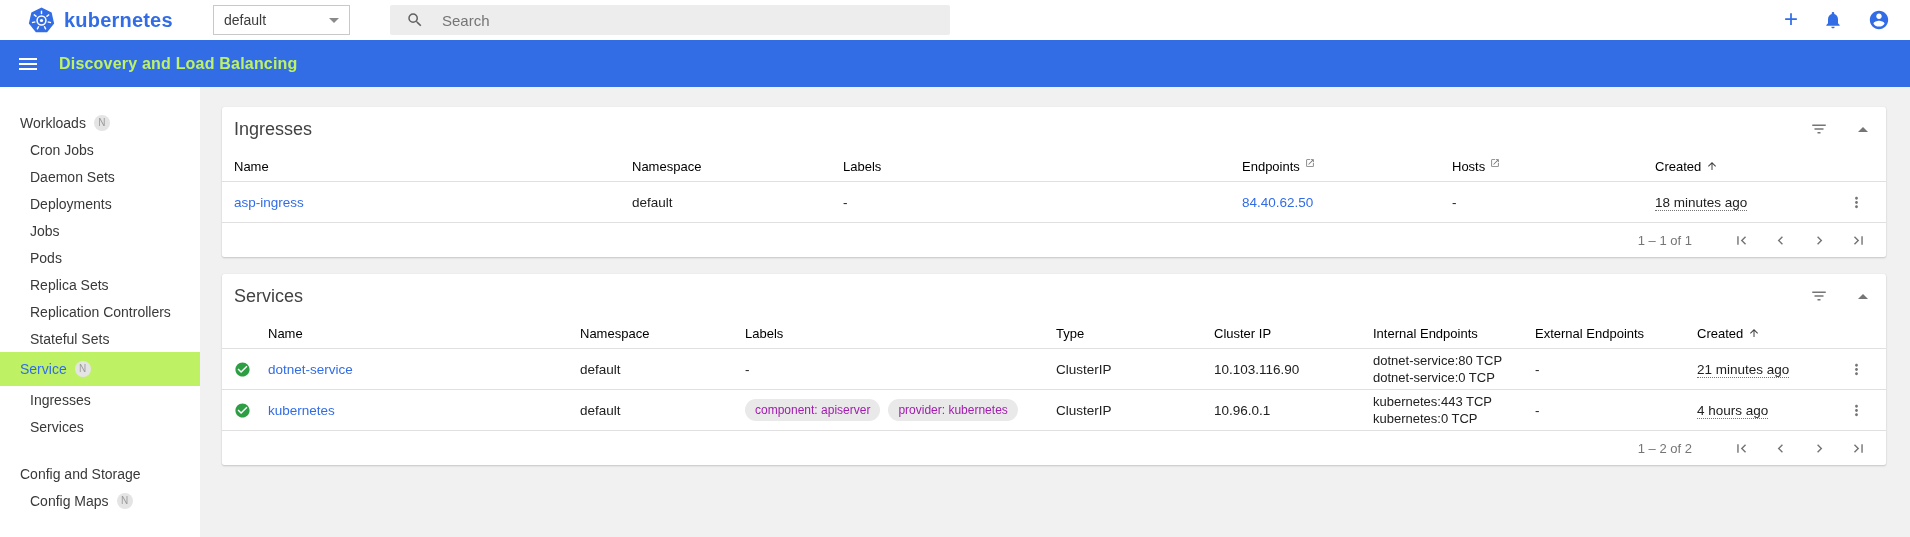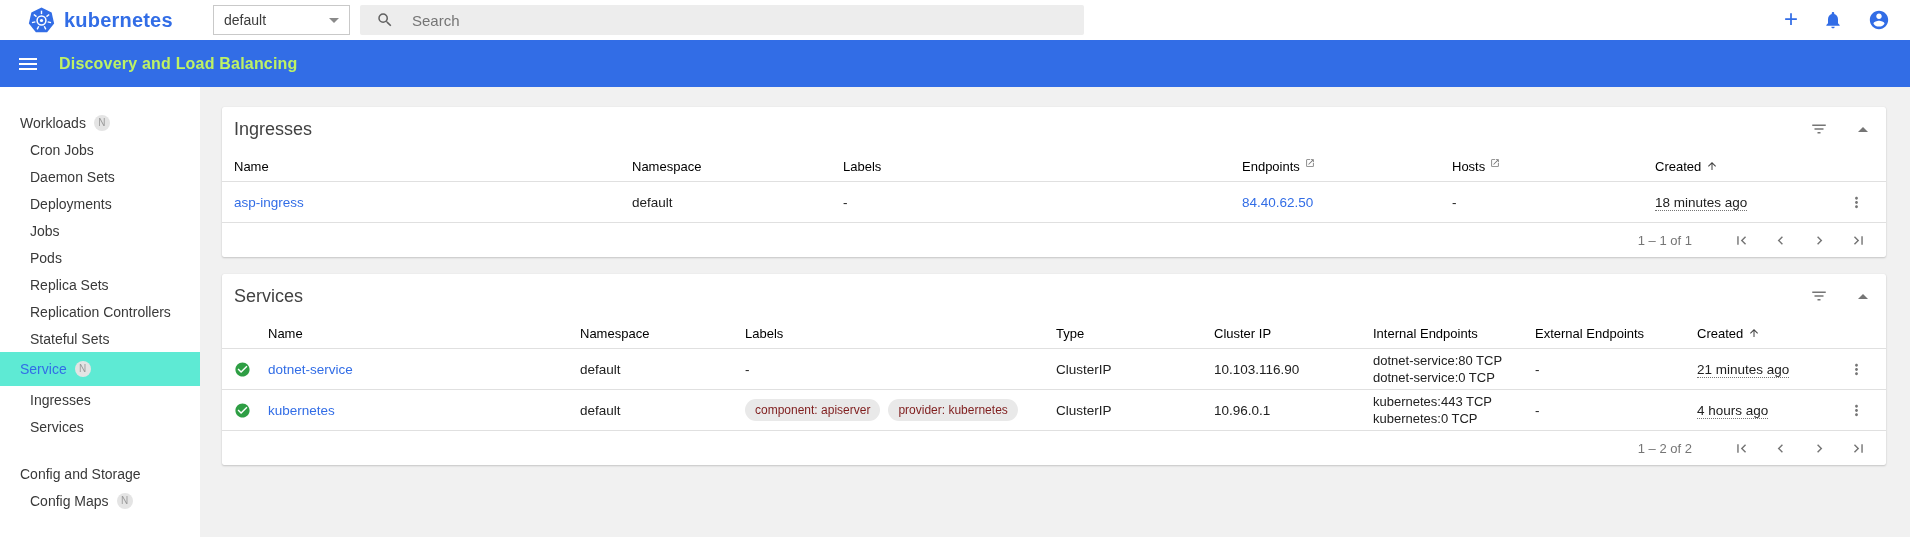--- a/index.html
+++ b/index.html
@@ -8,21 +8,21 @@
 
   
   .topbar { position:relative; height:40px; background:#fff; }
   .brand { position:absolute; left:28px; top:0; height:40px; display:flex; align-items:center; gap:9px; }
   .brand-text { color:#326de6; font-size:20px; font-weight:bold; letter-spacing:.2px; }
   .ns-select { position:absolute; left:213px; top:5px; width:137px; height:30px; border:1px solid #c9c9c9;
     background:#fff; display:flex; align-items:center; justify-content:space-between; padding:0 10px;
     font-size:14px; color:#3c3c3c; cursor:pointer; }
   .caret-down { width:0; height:0; border-left:5px solid transparent; border-right:5px solid transparent;
     border-top:5px solid #8a8a8a; }
-  .searchbox { position:absolute; left:360px; top:5px; width:724px; height:30px; background:#ededed;
+  .searchbox { position:absolute; left:390px; top:5px; width:560px; height:30px; background:#ededed;
     border-radius:2px; display:flex; align-items:center; padding:0 16px; gap:18px; }
   .searchbox input { border:none; outline:none; background:transparent; font-size:15px; width:560px;
     font-family:"Liberation Sans", sans-serif; color:#3c3c3c; }
   .searchbox input::placeholder { color:#757575; }
   .topbar-actions { position:absolute; right:20px; top:0; height:40px; display:flex; align-items:center; gap:25px; }
   .plus-glyph { color:#326de6; font-size:24px; font-weight:400; line-height:1; margin-top:-3px; cursor:pointer; }
   .icon-btn { display:flex; align-items:center; cursor:pointer; }
 
   
   .appbar { height:47px; background:#326de6; display:flex; align-items:center; padding-left:19px; }
@@ -33,21 +33,21 @@
   
   .page-body { display:flex; height:450px; }
   .sidebar { width:200px; background:#fff; padding-top:22px; flex:none; }
   .content { flex:1; padding:20px 24px 0 22px; background:#f1f1f1; }
 
   
   .nav-item { height:27px; display:flex; align-items:center; padding-left:20px; font-size:14px;
     color:#393939; cursor:pointer; white-space:nowrap; }
   .nav-item.child { padding-left:30px; }
   .nav-item.gap-above { margin-top:20px; }
-  .nav-item.active { height:34px; background:#5eead4;align-items:center; }
+  .nav-item.active { height:34px; background:#bef264;align-items:center; }
   .nav-item.active .nav-label { color:#326de6; }
   .n-badge { display:inline-block; width:16px; height:16px; border-radius:50%; background:#e4e4e4;
     color:#9a9a9a; font-size:10px; line-height:16px; text-align:center; margin-left:8px; }
 
   
   .card { background:#fff; border-radius:2px; box-shadow:0 1px 2px rgba(0,0,0,.18), 0 0 1px rgba(0,0,0,.1); }
   .card-ingresses { margin-bottom:17px; }
   .card-head { height:44px; display:flex; align-items:center; padding:0 18px 0 12px; }
   .card-title { font-size:18px; color:#424242; flex:1; }
   .card-head-icons { display:flex; align-items:center; gap:30px; }
@@ -59,21 +59,21 @@
   .svc-cols { grid-template-columns:34px 312px 165px 311px 158px 159px 162px 162px 1fr 36px; }
   .head-row { height:31px; font-size:13px; color:#000000; border-top:0; }
   .head-cell { display:flex; align-items:center; gap:5px; }
   .data-row { font-size:13.5px; color:#212121; }
   .ing-data { height:41px; }
   .svc-data { height:41px; }
   a.cell-link { color:#326de6; text-decoration:none; cursor:pointer; }
   .rel-time { border-bottom:1px dotted #757575; cursor:default; }
   .two-line { line-height:17px; font-size:13px; }
   .chips { display:flex; gap:8px; }
-  .chip { background:#e9e9e9; border-radius:11px; padding:4px 10px; font-size:12px; color:#7f1d1d; white-space:nowrap; }
+  .chip { background:#e9e9e9; border-radius:11px; padding:4px 10px; font-size:12px; color:#a21caf; white-space:nowrap; }
   .row-menu { display:flex; justify-content:center; cursor:pointer; }
 
   .paginator { height:34px; display:flex; align-items:center; justify-content:flex-end; padding-right:8px;margin-left:10px; }
   .pag-range { font-size:13px; color:#757575; margin-right:30px; }
   .pag-btn { width:39px; height:34px; display:flex; align-items:center; justify-content:center; cursor:pointer; }
 
   svg { display:block; }
 </style>
 </head>
 <body>

